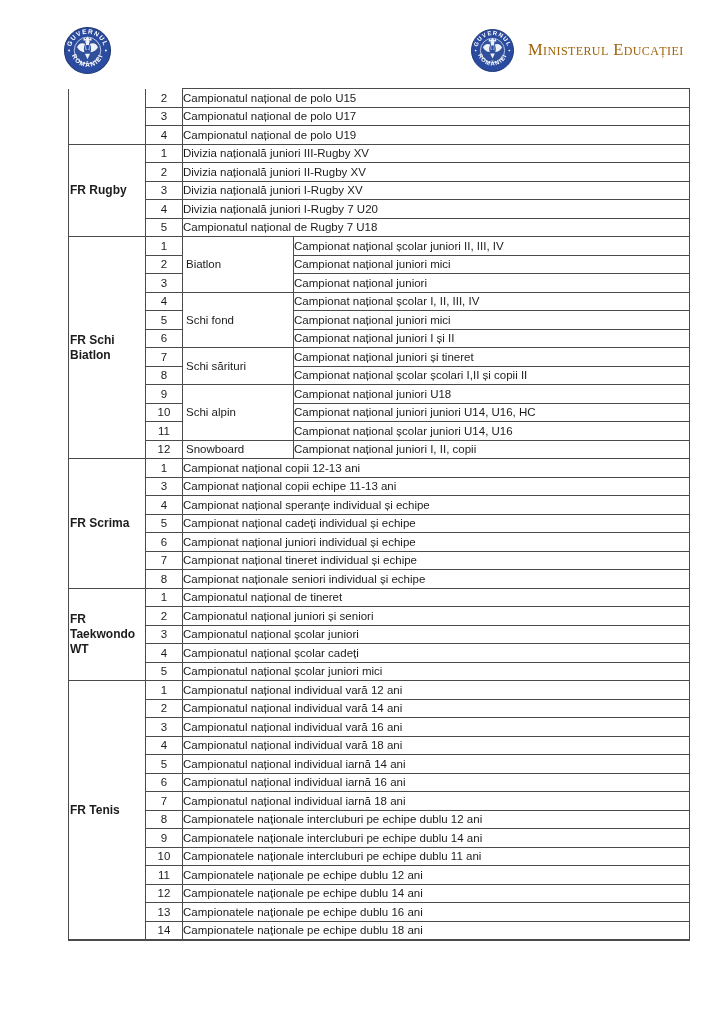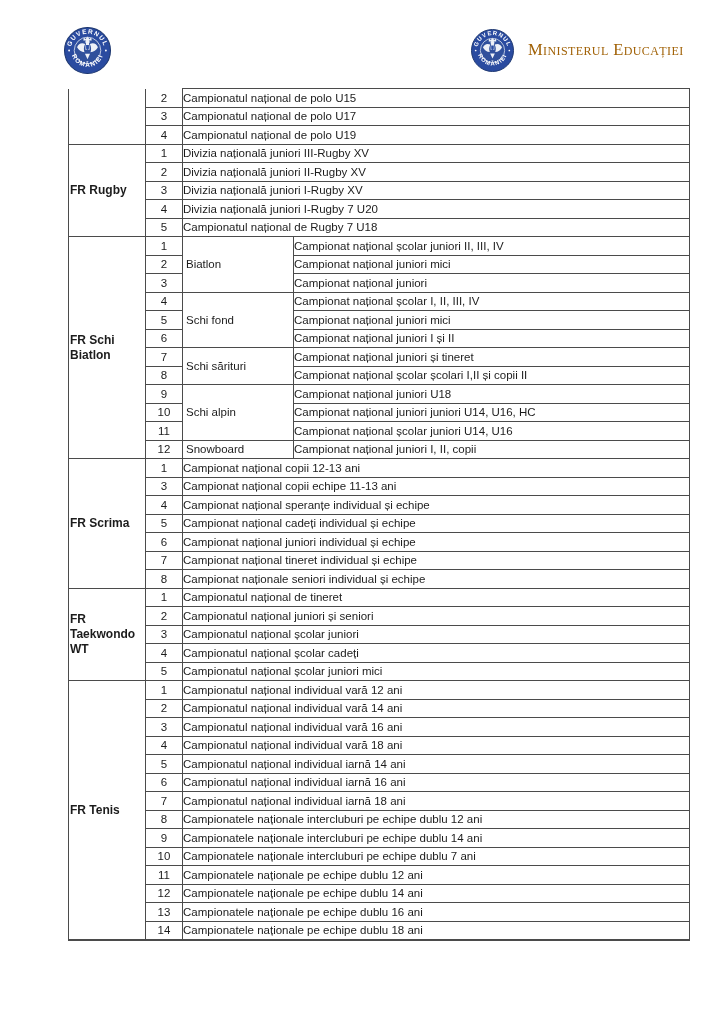--- a/index.html
+++ b/index.html
@@ -290,21 +290,21 @@
       <tr>
         <td class="num">8</td>
         <td class="champ" colspan="2">Campionatele naționale intercluburi pe echipe dublu 12 ani</td>
       </tr>
       <tr>
         <td class="num">9</td>
         <td class="champ" colspan="2">Campionatele naționale intercluburi pe echipe dublu 14 ani</td>
       </tr>
       <tr>
         <td class="num">10</td>
-        <td class="champ" colspan="2">Campionatele naționale intercluburi pe echipe dublu 7 ani</td>
+        <td class="champ" colspan="2">Campionatele naționale intercluburi pe echipe dublu 11 ani</td>
       </tr>
       <tr>
         <td class="num">11</td>
         <td class="champ" colspan="2">Campionatele naționale pe echipe dublu 12 ani</td>
       </tr>
       <tr>
         <td class="num">12</td>
         <td class="champ" colspan="2">Campionatele naționale pe echipe dublu 14 ani</td>
       </tr>
       <tr>

